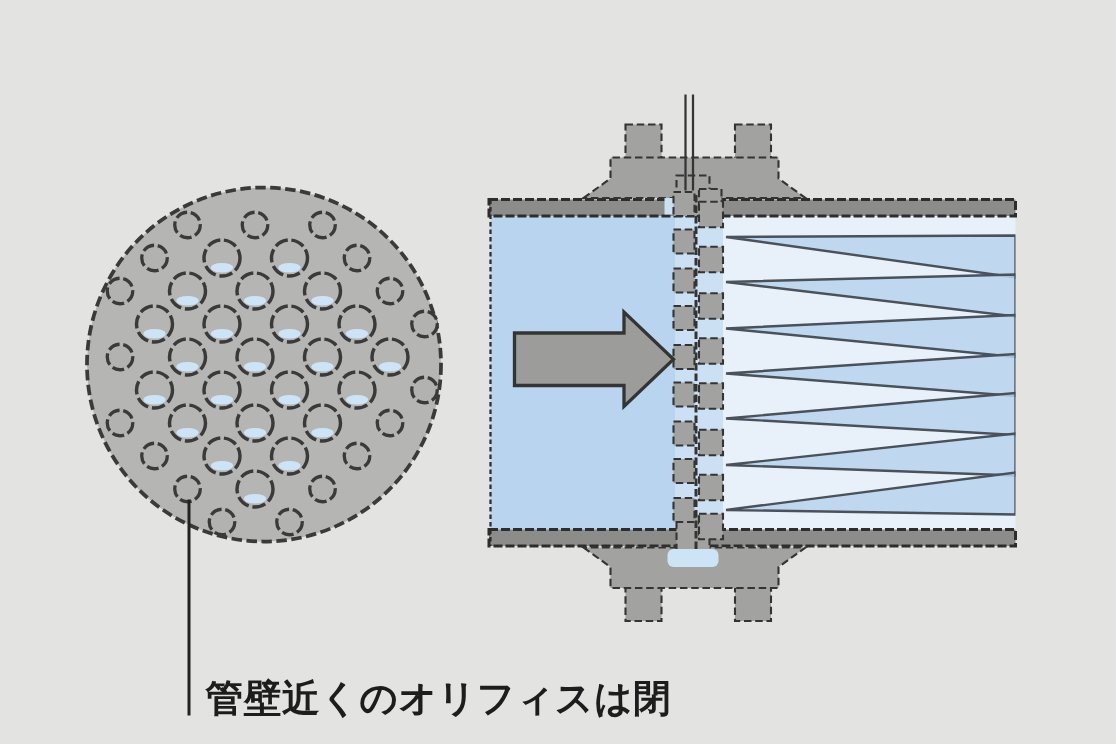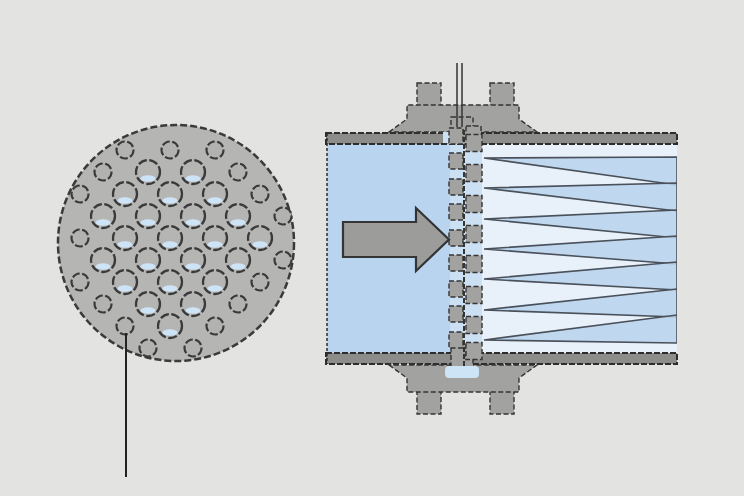--- a/index.html
+++ b/index.html
@@ -190,13 +190,16 @@
           <rect x="466" y="342.5" width="16" height="17" fill="#a2a2a1" stroke="#343434" stroke-width="1.4" stroke-dasharray="5 2.5"></rect>
         </g>
         <polygon points="343,222 416,222 416,208 449,239.5 416,271 416,257 343,257" fill="#9c9c9b" stroke="#343434" stroke-width="2.2"></polygon>
       </g>
       <defs>
         <clipPath id="jetclip">
           <rect x="482" y="143" width="195" height="211"></rect>
         </clipPath>
       </defs>
     </svg>
+  <div class="caption" style="color: rgb(29, 29, 29);">
+    <span>管壁近くのオリフィスは閉</span>
+  </div>
 </div>
 
 </body></html>

